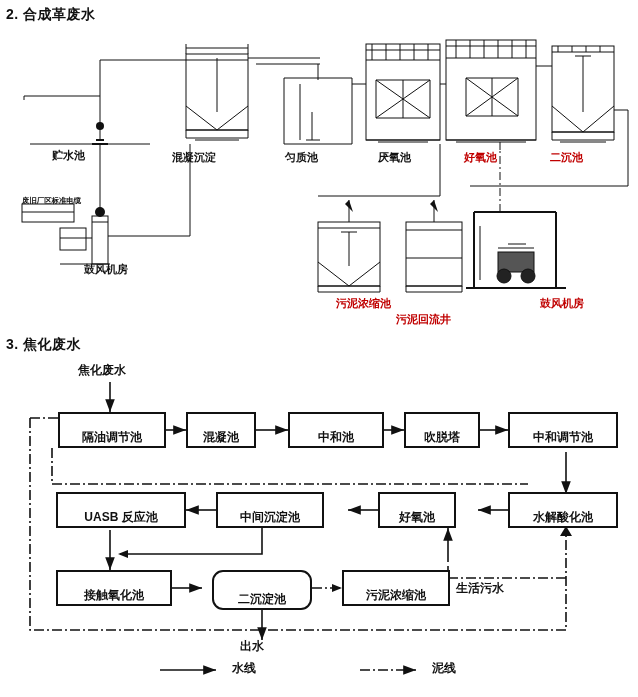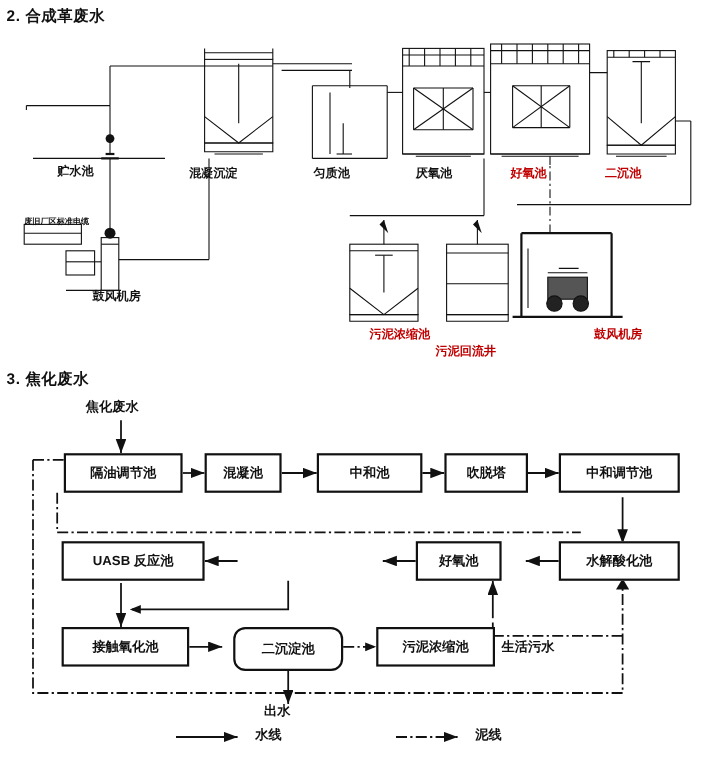--- a/index.html
+++ b/index.html
@@ -19,21 +19,21 @@
 
   
   #sec2{position:absolute;left:0;top:0;width:638px;height:320px;}
   
   #sec3{position:absolute;left:0;top:330px;width:638px;height:367px;}
 
   .box3{
     position:absolute;
     border:2px solid #111;
     box-sizing:border-box;
-    display:flex;align-items:center;justify-content:center;
+    display:flex;align-items:flex-end;justify-content:center;
     font-size:12px;font-weight:bold;
     background:#fff;
     white-space:nowrap;
   }
   .legend-txt{font-size:12px;font-weight:bold;}
 </style>
 </head>
 <body>
 
 <div class="ttl abs" style="left:6px;top:6px;">
@@ -275,20 +275,23 @@
   <div class="box3" style="left:404px;top:82px;width:76px;height:36px;">
     <span>吹脱塔</span>
   </div>
   <div class="box3" style="left:508px;top:82px;width:110px;height:36px;">
     <span>中和调节池</span>
   </div>
 
   <div class="box3" style="left:56px;top:162px;width:130px;height:36px;">
     <span>UASB 反应池</span>
   </div>
+  <div class="box3" style="left:216px;top:162px;width:108px;height:36px;">
+    <span>中间沉淀池</span>
+  </div>
   <div class="box3" style="left:378px;top:162px;width:78px;height:36px;">
     <span>好氧池</span>
   </div>
   <div class="box3" style="left:508px;top:162px;width:110px;height:36px;">
     <span>水解酸化池</span>
   </div>
 
   <div class="box3" style="left:56px;top:240px;width:116px;height:36px;">
     <span>接触氧化池</span>
   </div>

